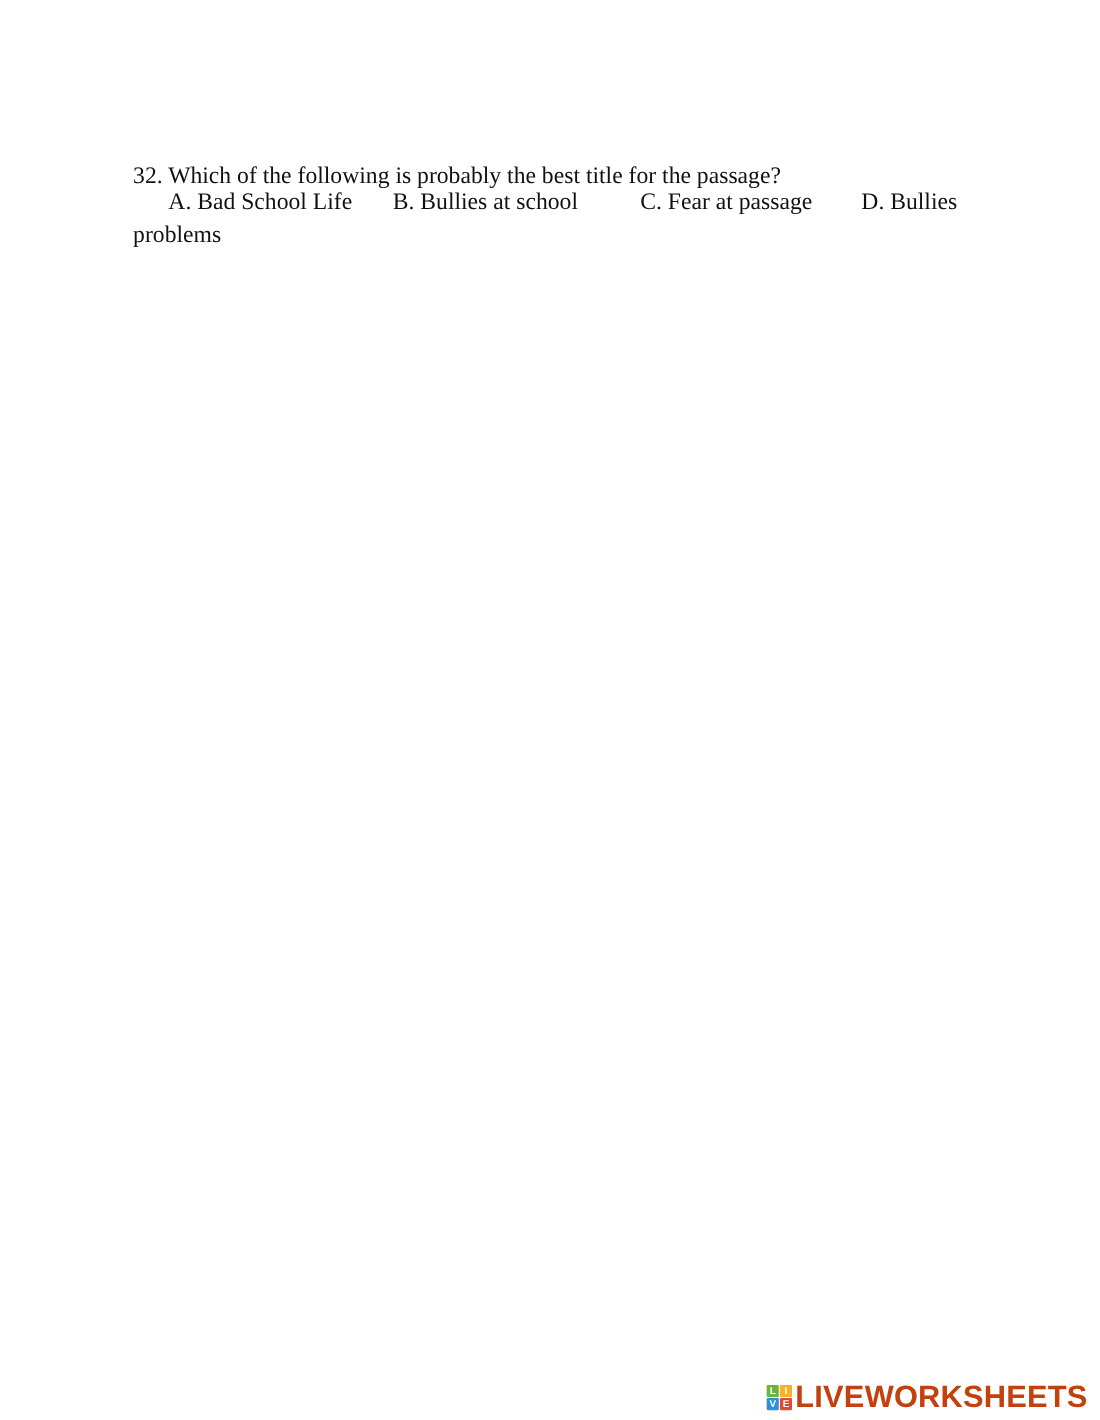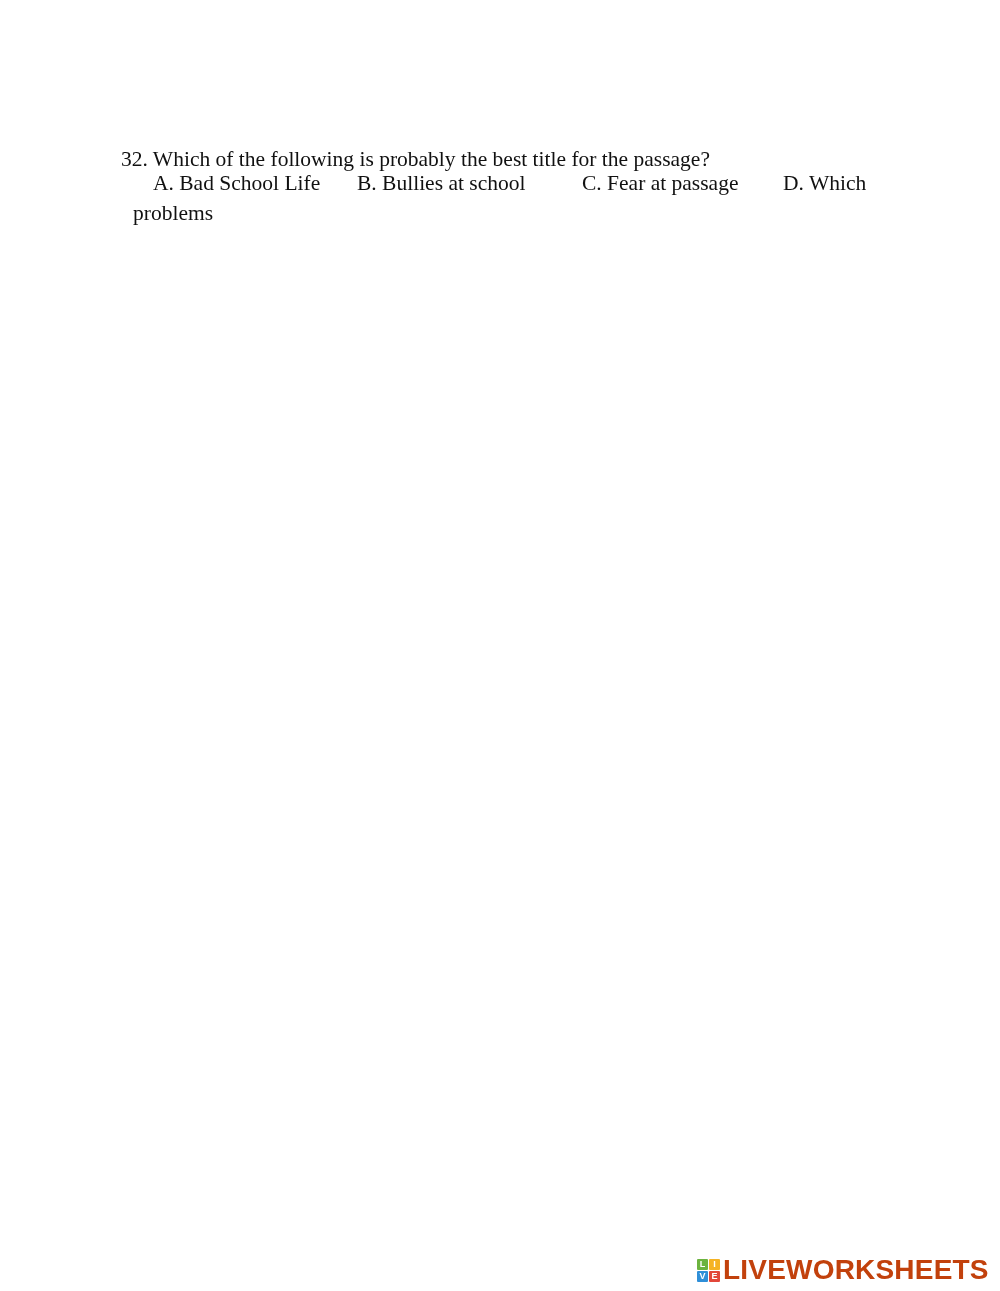--- a/index.html
+++ b/index.html
@@ -11,21 +11,21 @@
       position: absolute; left: 121px; top: 119px; font-size: 21.5px; line-height: 28px; white-space: nowrap; margin-top: 26px;
     }
     .options {
       position: absolute; left: 121px; top: 168px; width: 780px; font-size: 21.5px; line-height: 30px;
     }
     .opt { position: absolute; top: 0; white-space: nowrap; }
     .opt-a { left: 0; margin-left: 32px; }
     .opt-b { left: 236px; }
     .opt-c { left: 461px; }
     .opt-d { left: 662px; }
-    .wrap { position: absolute; left: 0; top: 30px; white-space: nowrap; margin-left: 12px; }
+    .wrap { position: absolute; left: 0; top: 30px; white-space: nowrap; }
     .logo {
       position: absolute; left: 697px; top: 1255px; height: 30px; display: flex; align-items: center;
     }
     .logo-grid {
       display: grid; grid-template-columns: 11px 11px; grid-template-rows: 11px 11px; gap: 1px; margin-right: 3px;
     }
     .logo-cell {
       font-family: "Liberation Sans", sans-serif; font-weight: bold; font-size: 9px; color: #fff;
       display: flex; align-items: center; justify-content: center; border-radius: 1px;
     }
@@ -35,21 +35,21 @@
   </style>
 </head>
 <body>
 
 <div class="question">32. Which of the following is probably the best title for the passage?</div>
 
 <div class="options">
   <span class="opt opt-a">A. Bad School Life</span>
   <span class="opt opt-b">B. Bullies at school</span>
   <span class="opt opt-c">C. Fear at passage</span>
-  <span class="opt opt-d">D. Which</span>
+  <span class="opt opt-d">D. Bullies</span>
   <span class="wrap">problems</span>
 </div>
 
 <div class="logo">
   <div class="logo-grid">
     <span class="logo-cell" style="background:#6cb33f">L</span>
     <span class="logo-cell" style="background:#f5b324">I</span>
     <span class="logo-cell" style="background:#2f8fd8">V</span>
     <span class="logo-cell" style="background:#e2473a">E</span>
   </div>

